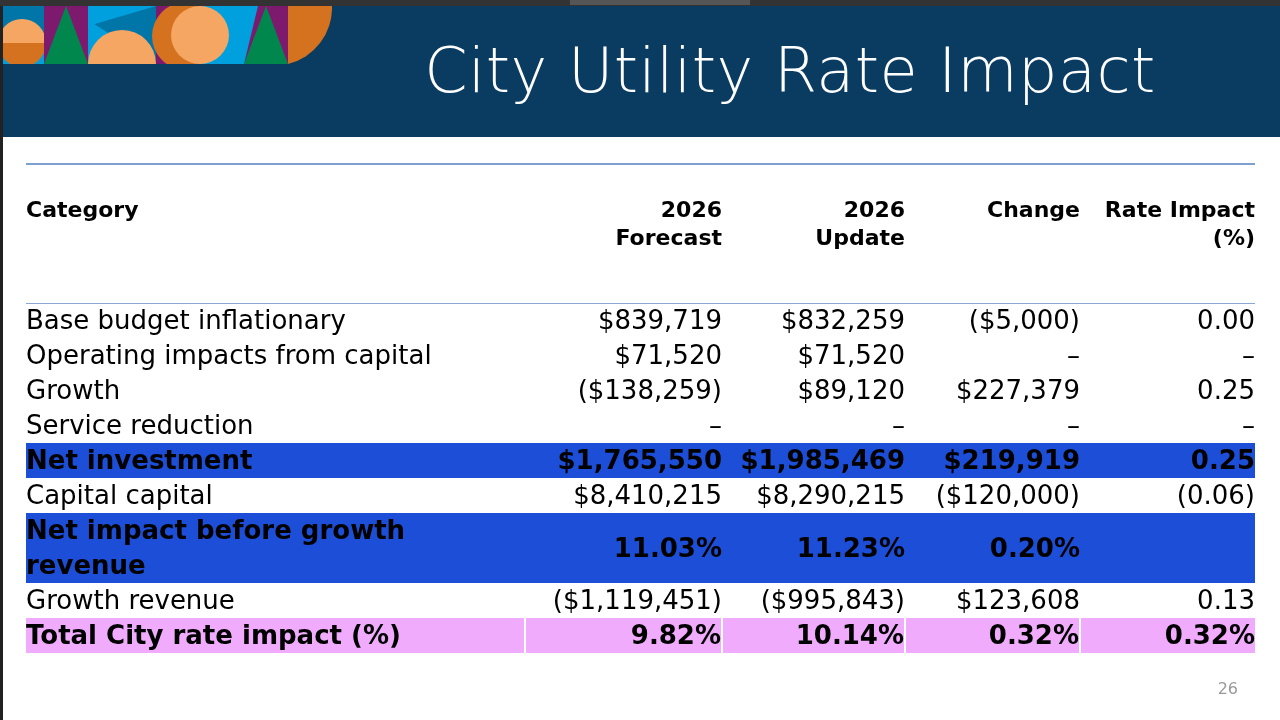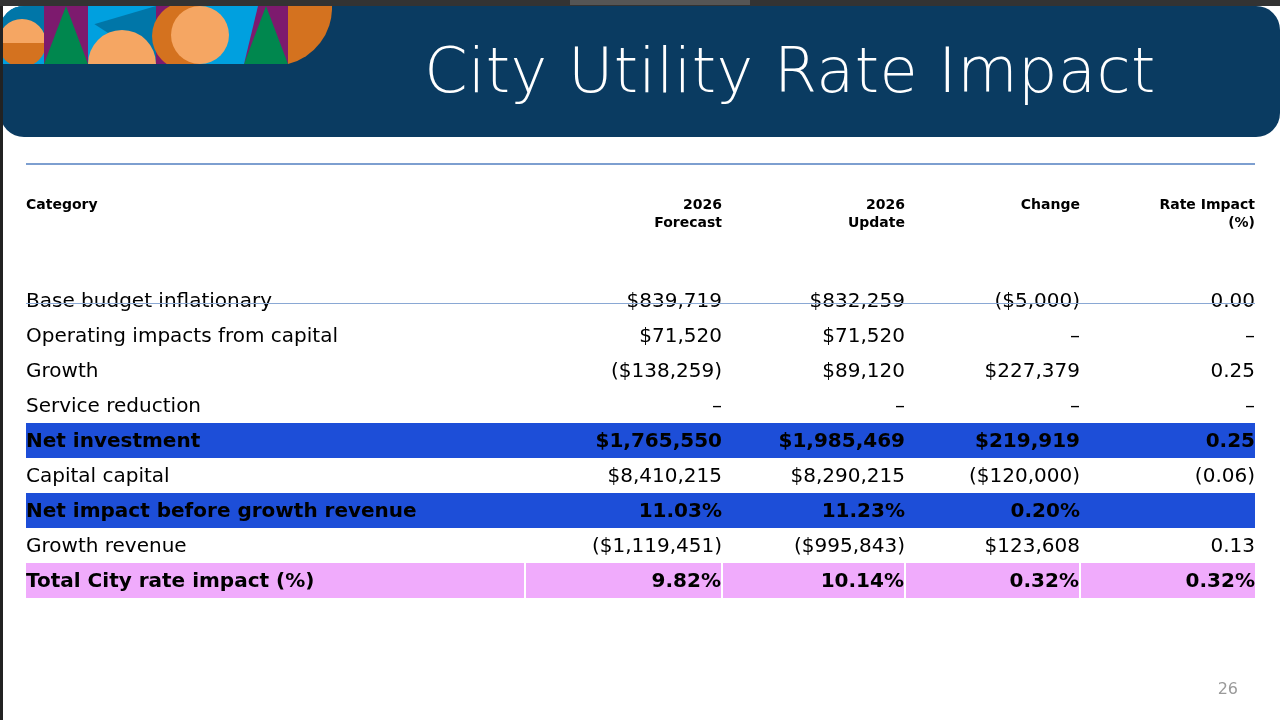--- a/index.html
+++ b/index.html
@@ -52,21 +52,20 @@
   }
 
   
   #header-banner {
     position: absolute;
     top: 0; left: 0;
     width: 1280px;
     height: 131px;
     background: #0a3b61;
     overflow: hidden;
-    border-radius: 24px;
   }
   #slide-title {
     position: absolute;
     left: 340px;
     top: 28px;
     width: 900px;
     text-align: center;
     color: #ffffff;
     font-size: 62px;
     font-weight: 300;
@@ -104,40 +103,40 @@
     border-collapse: collapse;
     table-layout: fixed;
   }
   #data-table col.c-cat  { width: 499px; }
   #data-table col.c-num  { width: 197px; }
   #data-table col.c-num2 { width: 183px; }
   #data-table col.c-num3 { width: 175px; }
   #data-table col.c-num4 { width: 175px; }
 
   #data-table th {
-    font-size: 14px;
+    font-size: 22px;
     font-weight: bold;
     color: #000000;
     padding: 0 0 52px 0;
     vertical-align: top;
     line-height: 1.25;
   }
   th.th-category {
     text-align: left;
     padding-left: 8px;
     padding-top: 28px;
   }
   th.th-num {
     text-align: right;
     padding-right: 8px;
     padding-top: 2px;
   }
 
   #data-table td {
-    font-size: 20px;
+    font-size: 26px;
     color: #000000;
     height: 35px;
     line-height: 35px;
     padding: 0;
     vertical-align: middle;
   }
   td.cell-cat {
     text-align: left;
     padding-left: 59px;
   }

